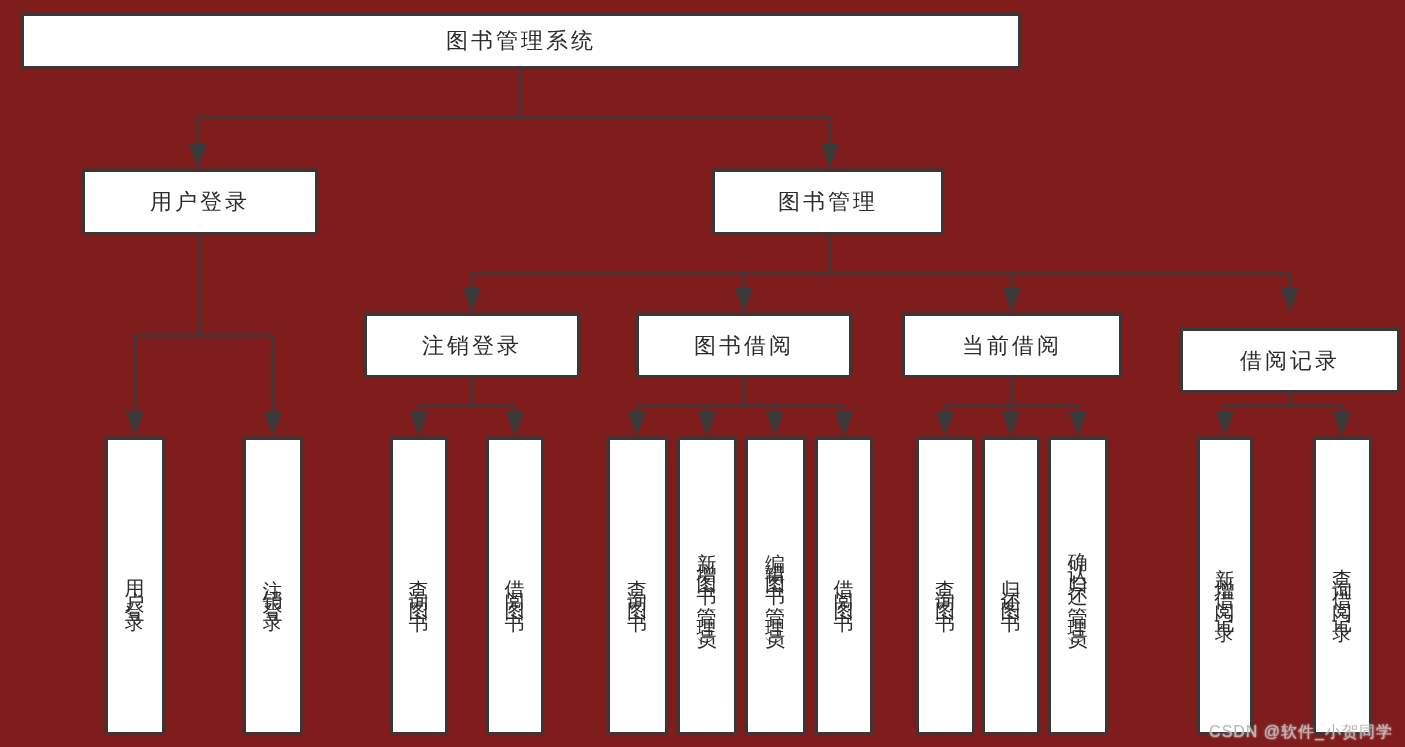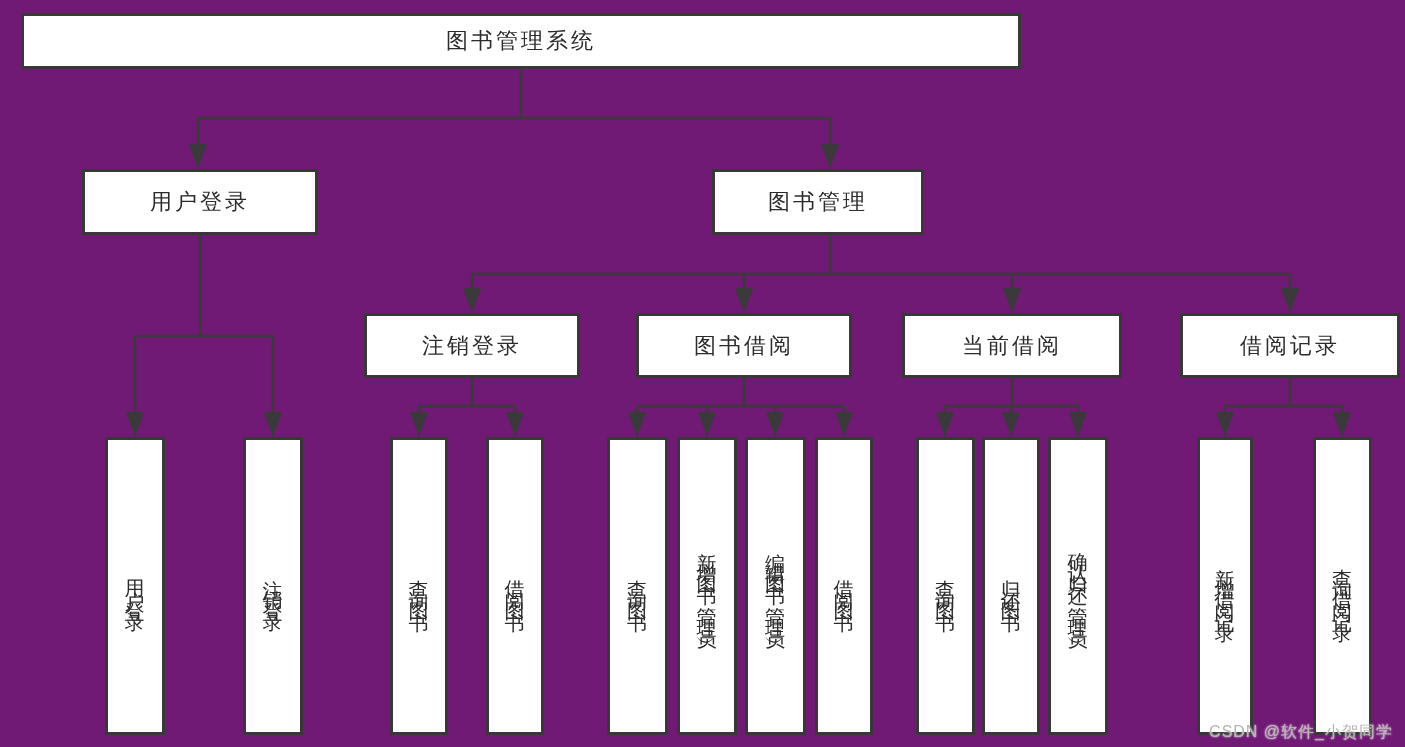--- a/index.html
+++ b/index.html
@@ -1,20 +1,20 @@
 <!DOCTYPE html>
 <html><head>
 <meta charset="utf-8">
 <style>
   html, body { margin: 0; padding: 0; background: #ffffff; }
   #canvas {
     position: relative;
     width: 1405px;
     height: 747px;
-    background: #701a75;
+    background: #7f1d1d;
     font-family: "Liberation Sans", sans-serif;
     overflow: hidden;
   }
   .hbox {
     position: absolute;
     box-sizing: border-box;
     background: #ffffff;
     border: 3px solid #383838;
     display: flex;
     align-items: center;
@@ -102,26 +102,26 @@
     <polygon points="1069,412 1087,412 1078,437"></polygon>
 
     <path d="M1290 378 V406 M1225 406 H1342 M1225 406 V412 M1342 406 V412"></path>
     <polygon points="1216,412 1234,412 1225,437"></polygon>
     <polygon points="1333,412 1351,412 1342,437"></polygon>
   </svg>
 
   <div class="hbox" style="left:21px; top:13px; width:1000px; height:56px;">图书管理系统</div>
 
   <div class="hbox" style="left:82px; top:169px; width:236px; height:66px;">用户登录</div>
-  <div class="hbox" style="left:712px; top:169px; width:212px; height:66px;">图书管理</div>
+  <div class="hbox" style="left:712px; top:169px; width:232px; height:66px;">图书管理</div>
 
   <div class="hbox" style="left:364px; top:313px; width:216px; height:65px;">注销登录</div>
   <div class="hbox" style="left:636px; top:313px; width:216px; height:65px;text-align:center;">图书借阅</div>
   <div class="hbox" style="left:902px; top:313px; width:220px; height:65px;">当前借阅</div>
-  <div class="hbox" style="left:1180px; top:313px; width:220px; height:65px;">借阅记录</div>
+  <div class="hbox" style="left:1180px; top:328px; width:220px; height:65px;">借阅记录</div>
 
   <div class="vbox" style="left:105px; top:437px; width:60px; height:298px;">
     <span>用户登录</span>
   </div>
   <div class="vbox" style="left:243px; top:437px; width:60px; height:298px;">
     <span>注销登录</span>
   </div>
 
   <div class="vbox" style="left:390px; top:437px; width:58px; height:298px;">
     <span>查询图书</span>

